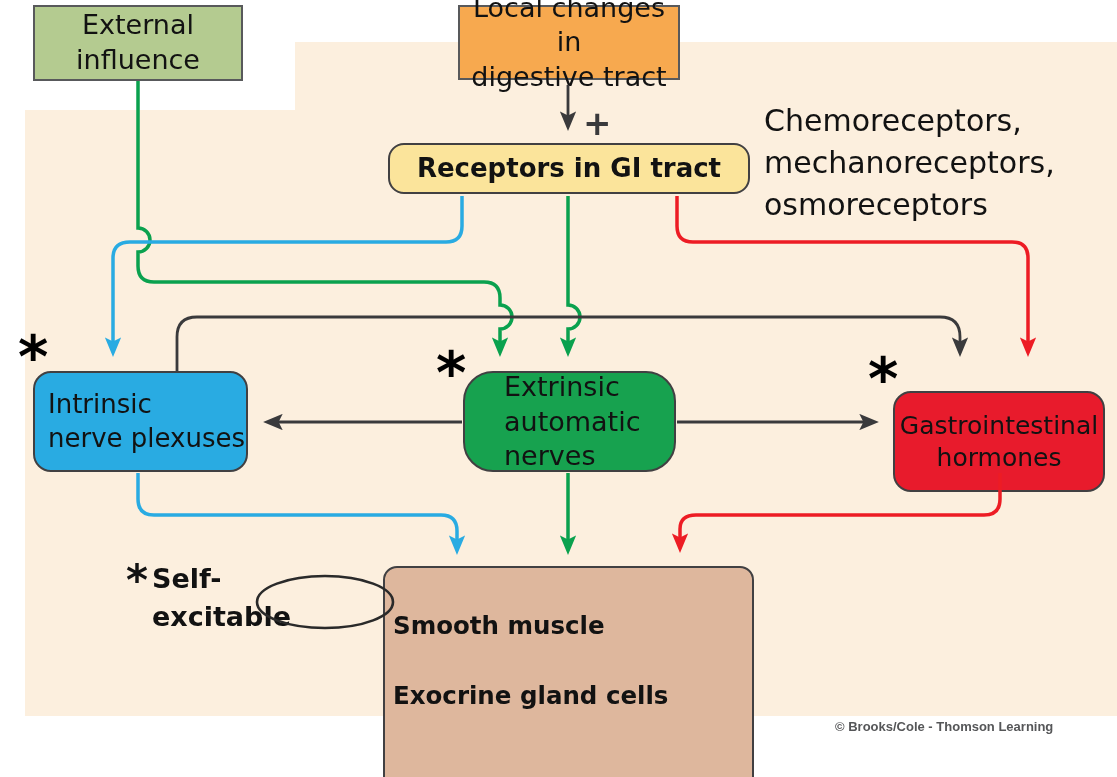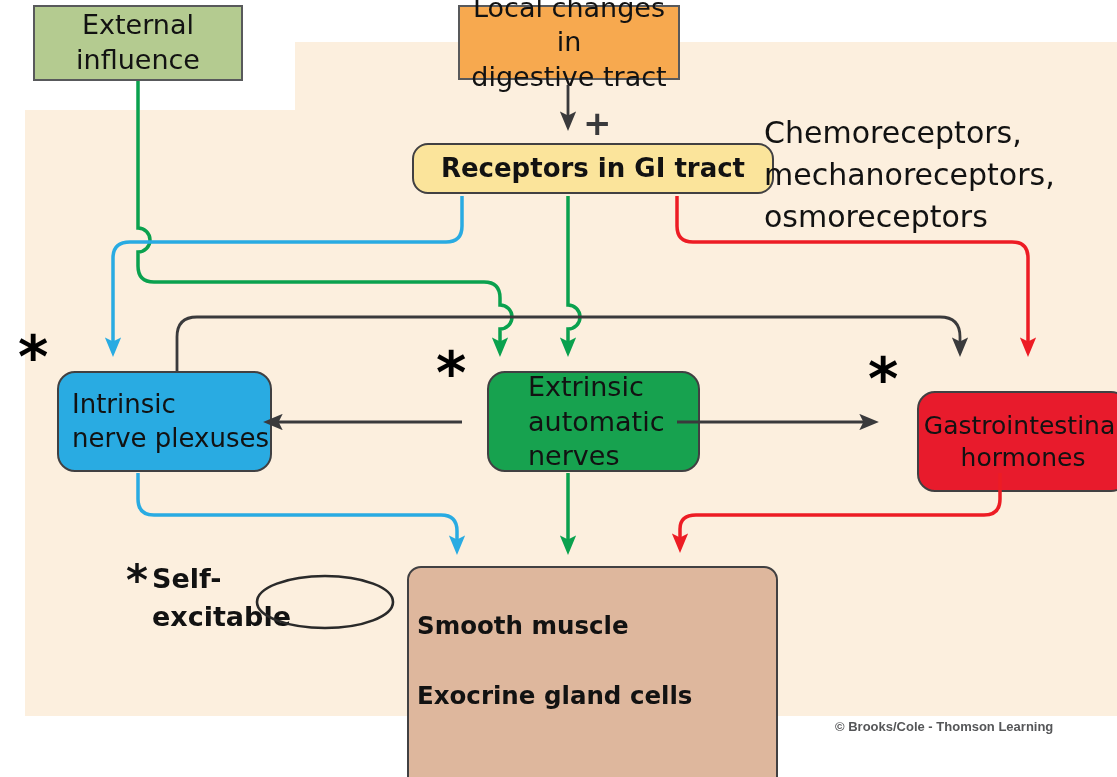--- a/index.html
+++ b/index.html
@@ -13,34 +13,34 @@
   html,body{margin:0;padding:0;}
   #stage{
     position:relative;width:1117px;height:777px;background:var(--white);
     overflow:hidden;font-family:"DejaVu Sans","Liberation Sans",sans-serif;color:var(--text);
   }
   .canvas-bg{position:absolute;left:25px;top:42px;width:1092px;height:674px;background:var(--canvas);}
   .white-notch{position:absolute;left:25px;top:42px;width:270px;height:68px;background:var(--white);}
   .box{position:absolute;box-sizing:border-box;display:flex;align-items:center;justify-content:center;
        text-align:center;line-height:1.28;font-size:27px;white-space:pre-line;}
   .sq{border:2.5px solid var(--external-border);}
-  .rd{border:2.5px solid var(--box-border);border-radius:18px;margin-left:24px;}
+  .rd{border:2.5px solid var(--box-border);border-radius:18px;}
   .b-external{left:33px;top:5px;width:210px;height:76px;background:var(--external-fill);}
   .b-local{left:458px;top:5px;width:222px;height:75px;background:var(--local-fill);border-width:2px;}
   .b-receptors{left:388px;top:143px;width:362px;height:51px;background:var(--receptors-fill);
                border-radius:16px;font-weight:bold;font-size:26px;}
   .b-intrinsic{left:33px;top:371px;width:215px;height:101px;background:var(--intrinsic-fill);
                justify-content:flex-start;text-align:left;padding-left:13px;font-size:26px;}
   .b-extrinsic{left:463px;top:371px;width:213px;height:101px;background:var(--extrinsic-fill);
-               justify-content:flex-start;text-align:left;padding-left:39px;line-height:1.26;}
+               justify-content:flex-start;text-align:left;padding-left:39px;line-height:1.26;border-radius:30px;}
   .b-gastro{left:893px;top:391px;width:212px;height:101px;background:var(--gastro-fill);font-size:25px;}
   .b-output{left:383px;top:566px;width:371px;height:245px;background:var(--output-fill);
             border-radius:14px;display:block;text-align:left;padding:5px 8px;font-size:24.5px;line-height:35px;}
   .b-output .bold{font-weight:bold;}
-  .note{position:absolute;left:764px;top:112px;font-size:30px;line-height:42px;white-space:pre-line;}
+  .note{position:absolute;left:764px;top:100px;font-size:30px;line-height:42px;white-space:pre-line;}
   .plus{position:absolute;left:583px;top:103px;font-size:34px;font-weight:bold;color:var(--black-line);}
   .star{position:absolute;font-size:58px;font-weight:bold;line-height:1;color:#000;}
   .star-intrinsic{left:18px;top:328px;}
   .star-extrinsic{left:436px;top:344px;}
   .star-gastro{left:868px;top:350px;}
   .selfex{position:absolute;left:126px;top:560px;display:flex;}
   .selfex .ast{font-size:42px;font-weight:bold;line-height:1;margin-right:4px;}
   .selfex .txt{font-size:27px;font-weight:bold;line-height:38px;white-space:pre-line;}
   .copyright{position:absolute;left:835px;top:719px;width:282px;overflow:hidden;white-space:nowrap;
              font-family:"Liberation Sans",sans-serif;font-size:13px;font-weight:bold;color:var(--copyright);}

